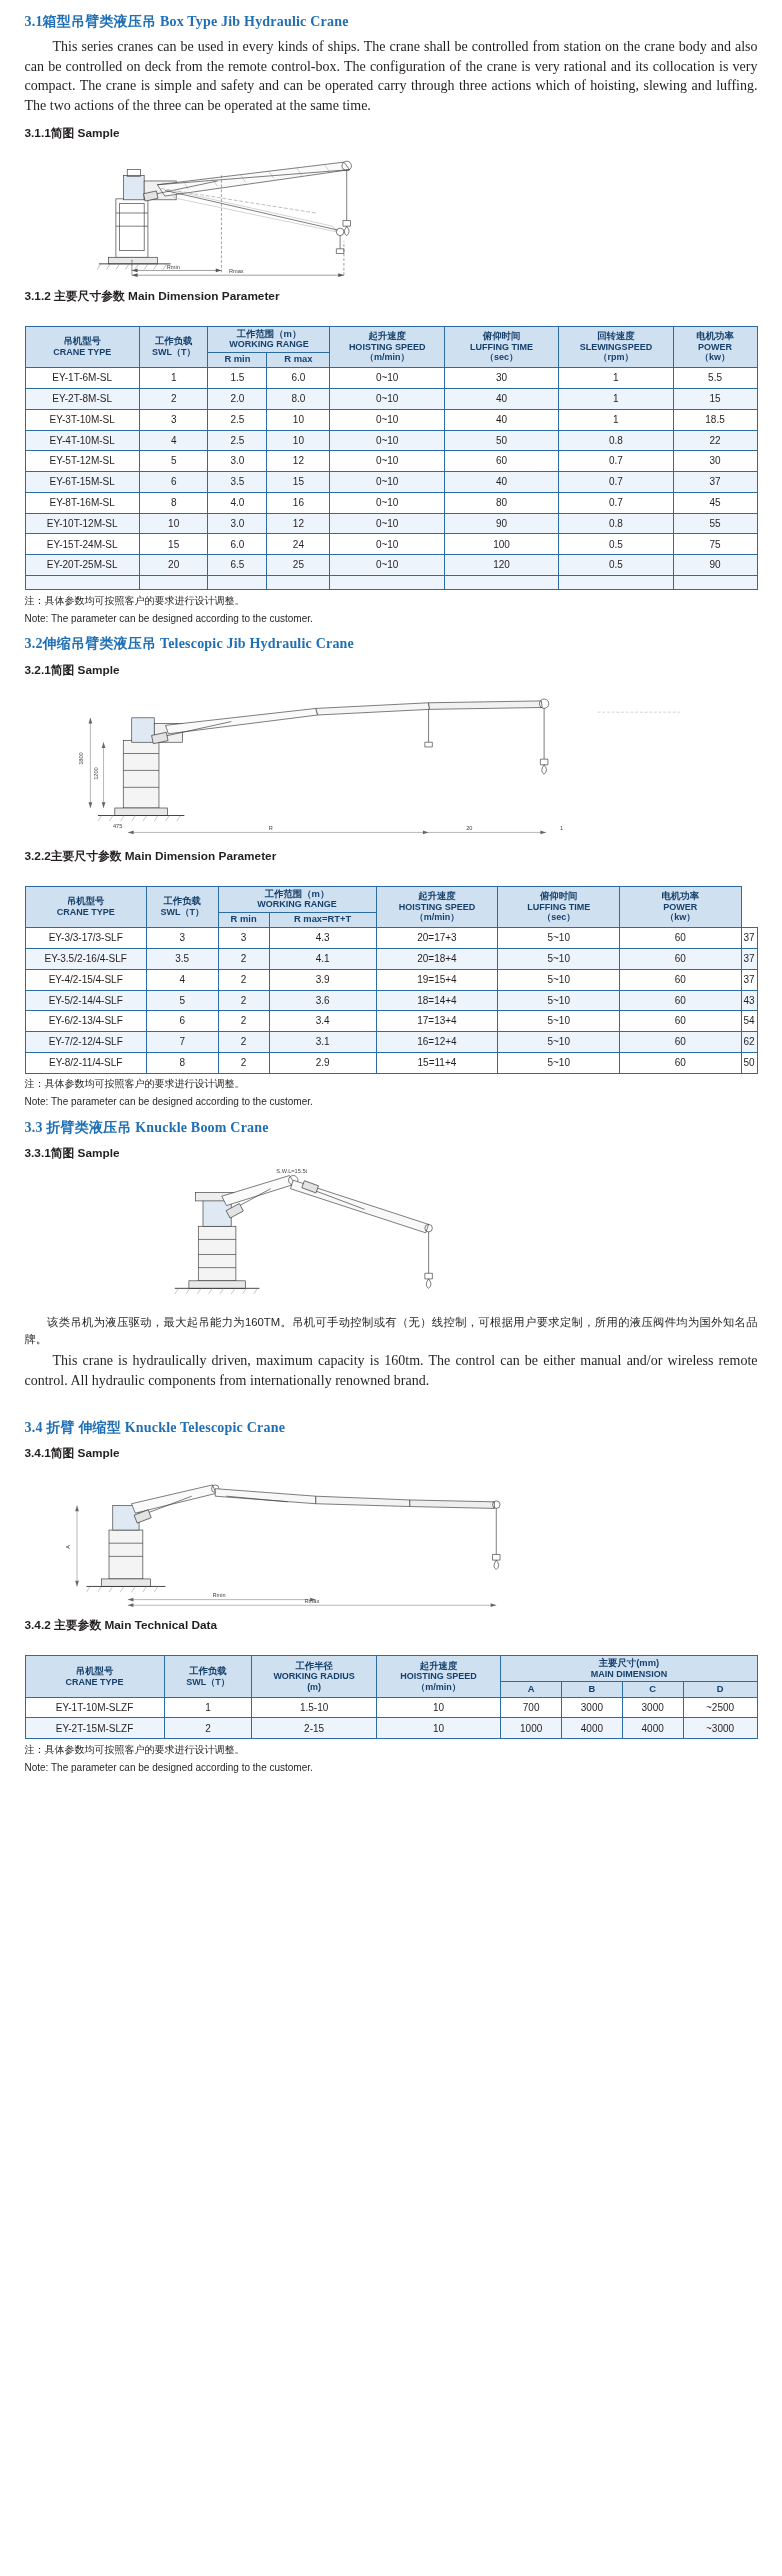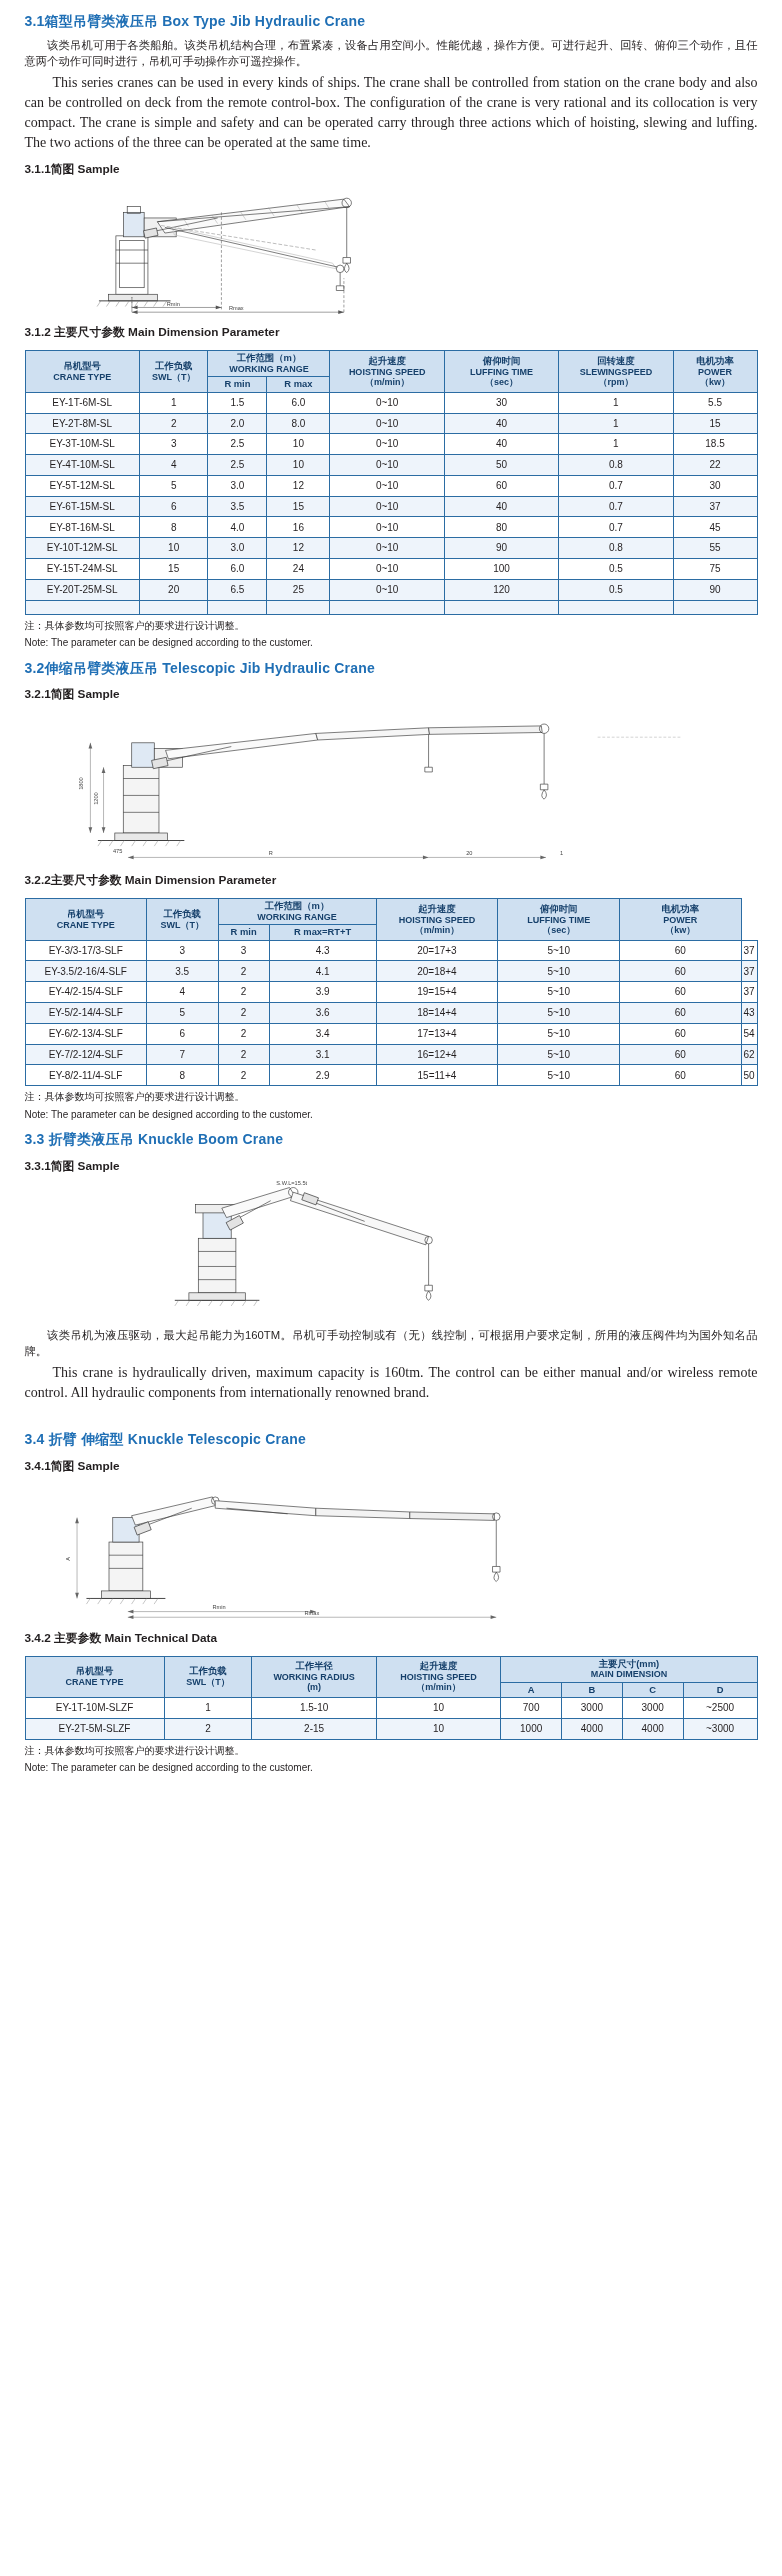--- a/index.html
+++ b/index.html
@@ -11,20 +11,21 @@
     font-size:10.4px;
   }
   .page{width:782px;position:relative;padding:0;}
   .wrap{padding:13px 24.5px 19px 24.5px;}
   h2.sec{
     color:#1f6fb5;
     font-size:14px;
     font-weight:bold;
     margin:0 0 5.7px 0;
     letter-spacing:0.2px;
+    font-family:Liberation Serif, serif;
   }
   h3.sub{
     color:#231f20;
     font-size:11.8px;
     font-weight:bold;
     margin:9.4px 0 5.7px 0;
   }
   p.body{
     margin:0 0 3.8px 0;
     font-size:11.3px;
@@ -42,21 +43,21 @@
     margin:3.8px 0 0 0;
     font-size:10px;
     line-height:1.4;
     color:#231f20;
   }
   
   table.spec{
     border-collapse:collapse;
     width:100%;
     font-size:10px;
-    margin-top:9px;
+    margin-top:21px;
   }
   table.spec th, table.spec td{
     border:0.9px solid #2b6ca3;
     text-align:center;
     vertical-align:middle;
     padding:1.9px 1.9px;
     line-height:1.15;
   }
   table.spec thead th{
     background:#cfe0f1;
@@ -87,21 +88,20 @@
   .spacer10{height:9.4px;}
   .tinytick{font-size:6px;fill:#444;font-family:"Liberation Sans",sans-serif;}
 </style>
 </head>
 <body>
 
 <div class="page">
 <div class="wrap">
 
   <h2 class="sec">3.1箱型吊臂类液压吊  Box Type Jib Hydraulic Crane</h2>
-  <p class="body">该类吊机可用于各类船舶。该类吊机结构合理，布置紧凑，设备占用空间小。性能优越，操作方便。可进行起升、回转、俯仰三个动作，且任意两个动作可同时进行，吊机可手动操作亦可遥控操作。</p>
   <p class="body en">This series cranes can be used in every kinds of ships. The crane shall be controlled from station on the crane body and also can be controlled on deck from the remote control-box. The configuration of the crane is very rational and its collocation is very compact. The crane is simple and safety and can be operated carry through three actions which of hoisting, slewing and luffing. The two actions of the three can be operated at the same time.</p>
 
   <h3 class="sub">3.1.1简图  Sample</h3>
 
   <div class="figbox">
     <svg width="716" height="132" viewBox="0 0 760 140" style="font-size:11px">
       <g stroke="#3a3a3a" stroke-width="0.7" fill="none">
 
         <rect x="88" y="55" width="34" height="62"></rect>
         <rect x="92" y="60" width="26" height="50"></rect>
@@ -688,21 +688,21 @@
         <td class="firstcol">EY-1T-10M-SLZF</td>
         <td>1</td>
         <td>1.5-10</td>
         <td>10</td>
         <td>700</td>
         <td>3000</td>
         <td>3000</td>
         <td>~2500</td>
       </tr>
       <tr class="alt">
-        <td class="firstcol">EY-2T-5M-SLZF</td>
+        <td class="firstcol">EY-2T-15M-SLZF</td>
         <td>2</td>
         <td>2-15</td>
         <td>10</td>
         <td>1000</td>
         <td>4000</td>
         <td>4000</td>
         <td>~3000</td>
       </tr>
     </tbody>
   </table>

